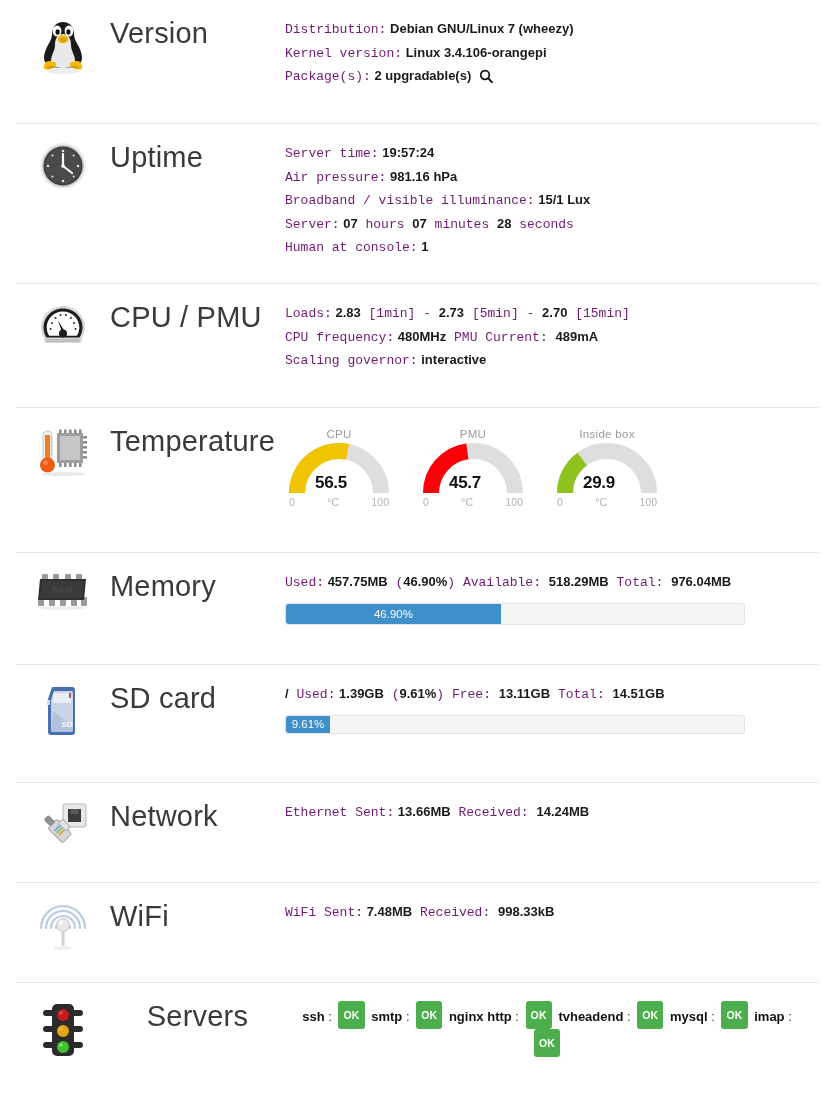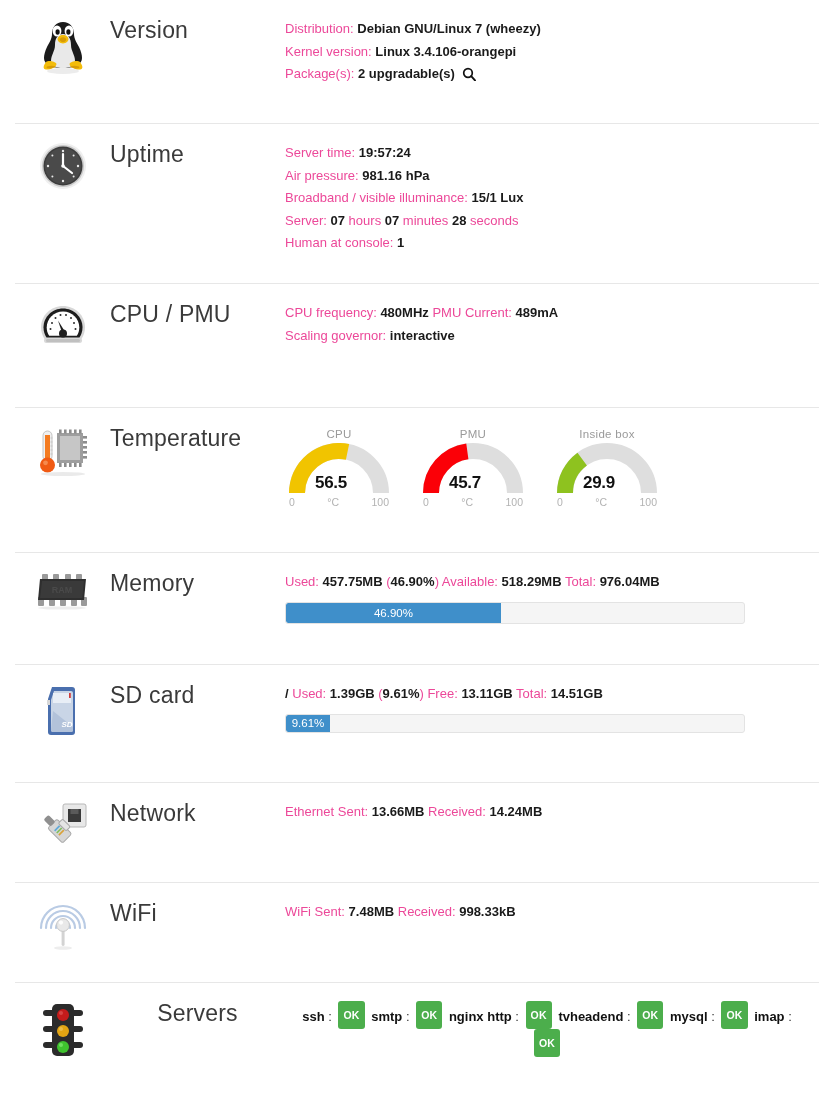--- a/index.html
+++ b/index.html
@@ -33,35 +33,35 @@
     flex: 0 0 175px;
     padding-top: 18px;
   }
   .col-body {
     flex: 1 1 auto;
     padding-top: 18px;
     padding-right: 10px;
   }
 
   .title {
-    font-size: 23px;
+    font-size: 29px;
     font-weight: 400;
     color: #3a3a3a;
     line-height: 1.1;
     letter-spacing: 0.2px;
   }
 
   .line {
     font-size: 13px;
     color: #4a4a4a;
     line-height: 22.5px;
     white-space: nowrap;
   }
   .line b { color: #1a1a1a; font-weight: bold; }
-  .dim { color: #ec4899; font-weight: normal; }
+  .dim { color: #701a75; font-weight: normal; font-family: Liberation Mono, monospace; }
 
   
   .h-version { height: 124px; }
   .h-uptime  { height: 160px; }
   .h-cpu     { height: 124px; }
   .h-temp    { height: 145px; }
   .h-mem     { height: 112px; }
   .h-sd      { height: 118px; }
   .h-net     { height: 100px; }
   .h-wifi    { height: 100px; }
@@ -253,20 +253,24 @@
         <path d="M20 18.5 L27.5 30.5 L24.5 32 z" fill="#1d1d1d"></path>
         <circle cx="25" cy="31.5" r="4" fill="#1d1d1d"></circle>
         <rect x="6" y="36" width="38" height="5" rx="2.5" fill="#d8d8d8"></rect>
         <rect x="8" y="37" width="34" height="3" rx="1.5" fill="#c0c0c0"></rect>
       </svg>
     </div>
     <div class="col-title">
       <div class="title">CPU / PMU</div>
     </div>
     <div class="col-body">
+      <div class="line">
+        <span class="dim">Loads:</span>
+        <b>2.83</b><span class="dim"> [1min] - </span><b>2.73</b><span class="dim"> [5min] - </span><b>2.70</b><span class="dim"> [15min]</span>
+      </div>
       <div class="line">
         <span class="dim">CPU frequency:</span>
         <b>480MHz</b><span class="dim"> PMU Current: </span><b>489mA</b>
       </div>
       <div class="line">
         <span class="dim">Scaling governor:</span>
         <b>interactive</b>
       </div>
     </div>
   </div>

